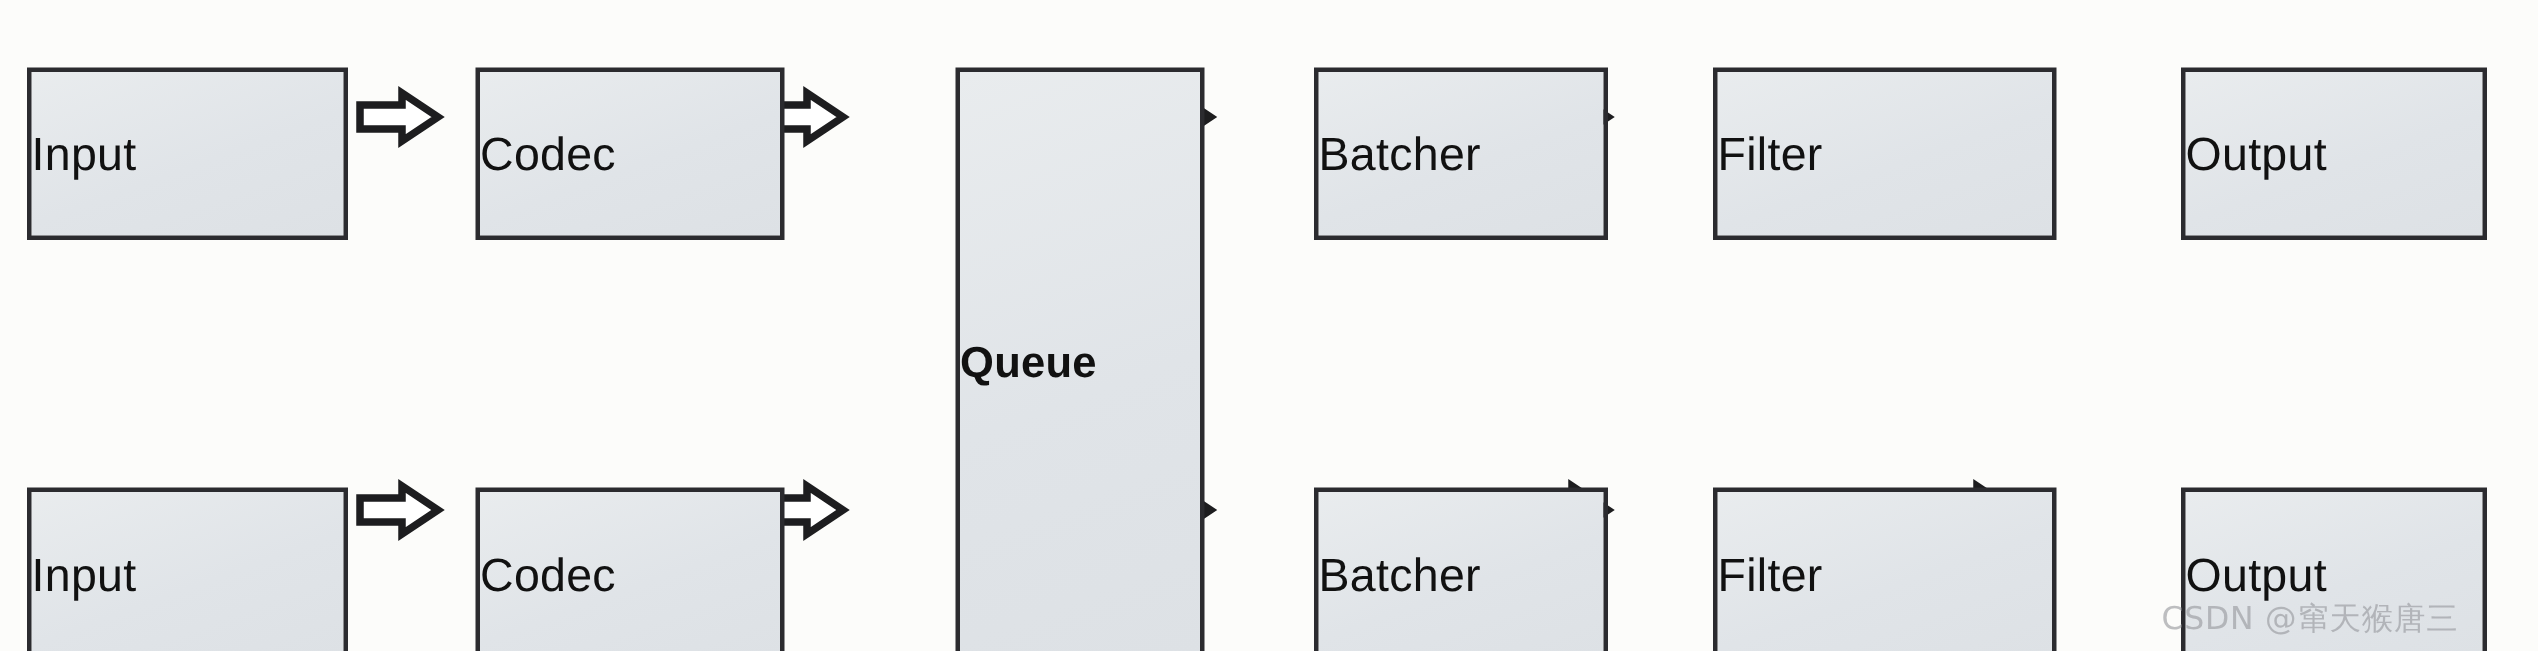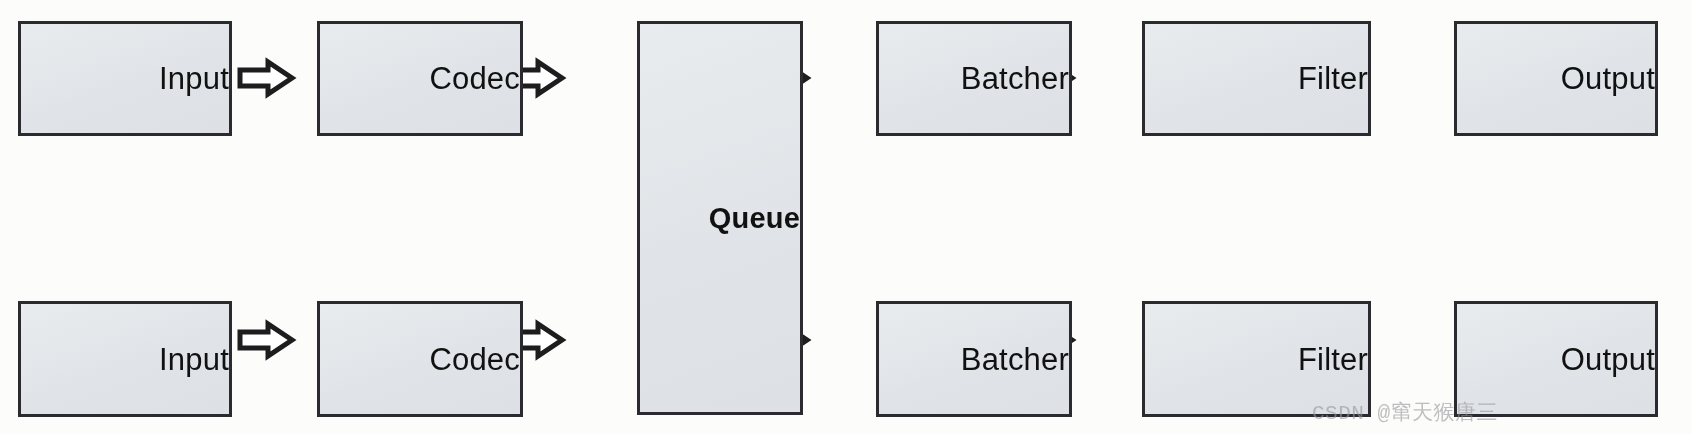--- a/index.html
+++ b/index.html
@@ -18,24 +18,25 @@
     background: #fcfcfa;
     overflow: hidden;
   }
   .node {
     position: absolute;
     box-sizing: border-box;
     background: linear-gradient(160deg, #e9ecee 0%, #e0e4e8 55%, #dde1e5 100%);
     border: 3px solid #2b2b2f;
     display: flex;
     align-items: center;
-    justify-content: flex-end;
+    justify-content: flex-start;
     color: #111111;
     font-weight: 400;
     letter-spacing: 0.2px;
+    margin-top: 24px;
   }
   .node .node-label {
     font-size: 31px;
     line-height: 1;
     white-space: nowrap;
   }
   .node.tall .node-label {
     font-size: 29px;
     font-weight: bold;
   }
@@ -143,14 +144,14 @@
     </div>
     <div class="node" style="left: 876px; top: 301px; width: 196px; height: 116px; border-color: rgb(43, 43, 47);">
       <span class="node-label">Batcher</span>
     </div>
     <div class="node" style="left: 1142px; top: 301px; width: 229px; height: 116px; border-color: rgb(43, 43, 47);">
       <span class="node-label">Filter</span>
     </div>
     <div class="node" style="left: 1454px; top: 301px; width: 204px; height: 116px; border-color: rgb(43, 43, 47);">
       <span class="node-label">Output</span>
     </div>
-    <div class="watermark" style="left: 1312px; top: 398px; font-family: Liberation Mono, monospace;">CSDN @窜天猴唐三</div>
+    <div class="watermark" style="left: 1441px; top: 398px;">CSDN @窜天猴唐三</div>
   </div>
 
 </body></html>

